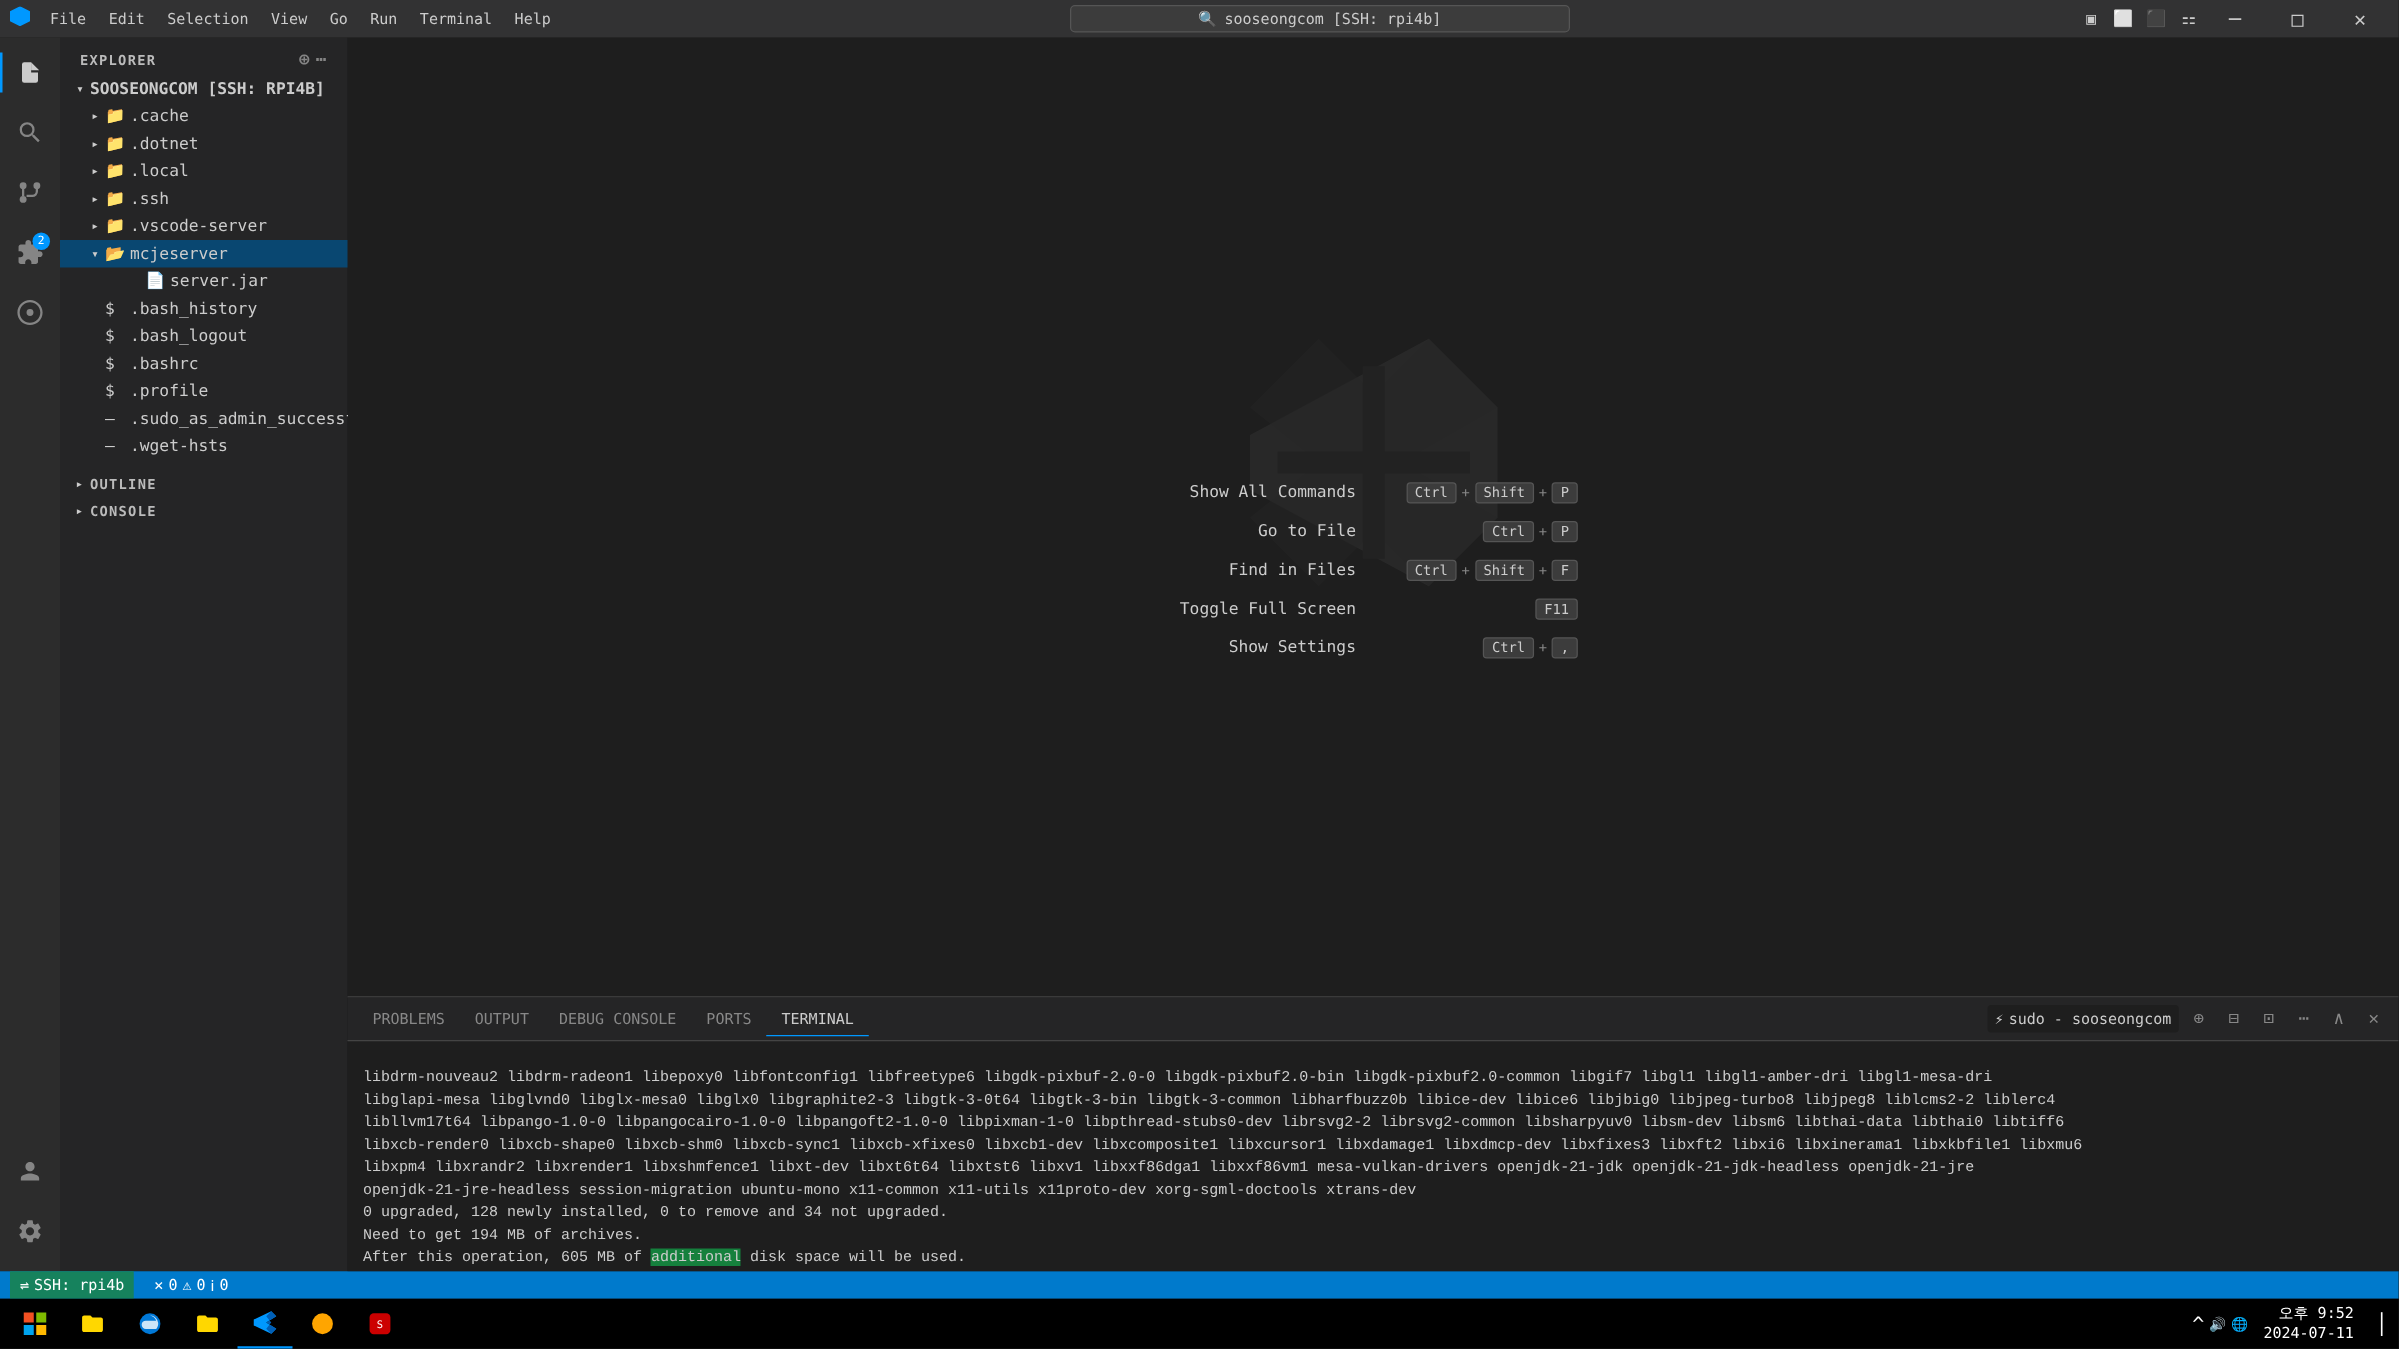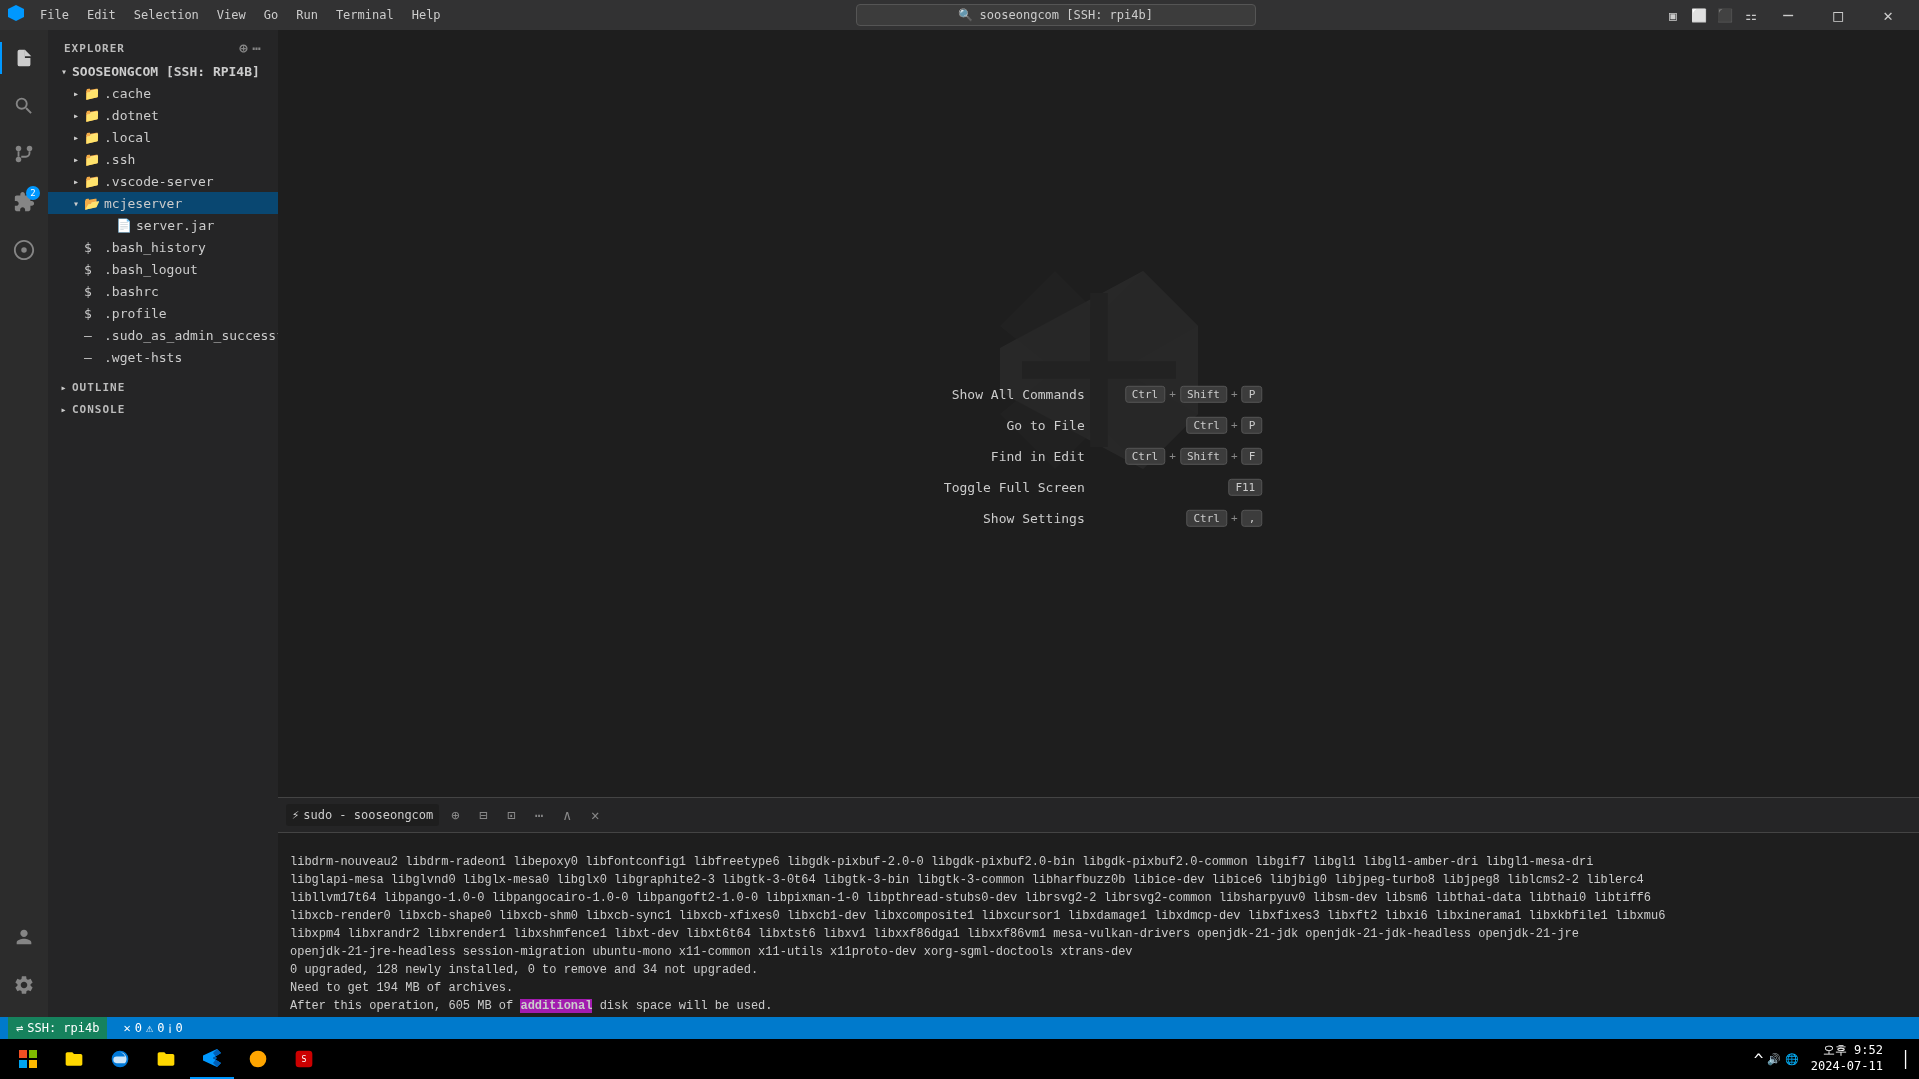--- a/index.html
+++ b/index.html
@@ -339,22 +339,21 @@
       flex: 1;
       padding: 4px 12px;
       font-size: 12px;
       font-family: Consolas, 'Courier New', monospace;
       color: #cccccc;
       overflow-y: auto;
       line-height: 1.5;
       margin-top: 16px;
     }
     .terminal-content span.highlight {
-      background: #a21caf;
-      font-weight: bold;
+      background: #15803d;
     }
 
     
     .statusbar {
       height: 22px;
       background: #007acc;
       display: flex;
       align-items: center;
       justify-content: space-between;
       padding: 0 8px;
@@ -664,21 +663,21 @@
         </div>
         <div class="shortcut-row">
           <span class="shortcut-label">Go to File</span>
           <div class="shortcut-keys">
             <span class="kbd">Ctrl</span>
             <span class="kbd-plus">+</span>
             <span class="kbd">P</span>
           </div>
         </div>
         <div class="shortcut-row">
-          <span class="shortcut-label">Find in Edit</span>
+          <span class="shortcut-label">Find in Files</span>
           <div class="shortcut-keys">
             <span class="kbd">Ctrl</span>
             <span class="kbd-plus">+</span>
             <span class="kbd">Shift</span>
             <span class="kbd-plus">+</span>
             <span class="kbd">F</span>
           </div>
         </div>
         <div class="shortcut-row">
           <span class="shortcut-label">Toggle Full Screen</span>
@@ -692,20 +691,27 @@
             <span class="kbd">Ctrl</span>
             <span class="kbd-plus">+</span>
             <span class="kbd">,</span>
           </div>
         </div>
       </div>
     </div>
 
     <div class="panel">
       <div class="panel-tabs">
+        <div class="panel-tabs-left">
+          <div class="panel-tab">PROBLEMS</div>
+          <div class="panel-tab">OUTPUT</div>
+          <div class="panel-tab">DEBUG CONSOLE</div>
+          <div class="panel-tab">PORTS</div>
+          <div class="panel-tab active">TERMINAL</div>
+        </div>
         <div class="panel-tab-icons">
           <div style="display:flex; align-items:center; gap:4px; font-size:12px; color:#cccccc; padding: 0 6px; background:#1e1e1e; border-radius:3px; height:22px;">
             <span>⚡</span>
             <span>sudo - sooseongcom</span>
           </div>
           <div class="panel-tab-icon">⊕</div>
           <div class="panel-tab-icon">⊟</div>
           <div class="panel-tab-icon">⊡</div>
           <div class="panel-tab-icon">⋯</div>
           <div class="panel-tab-icon">∧</div>

